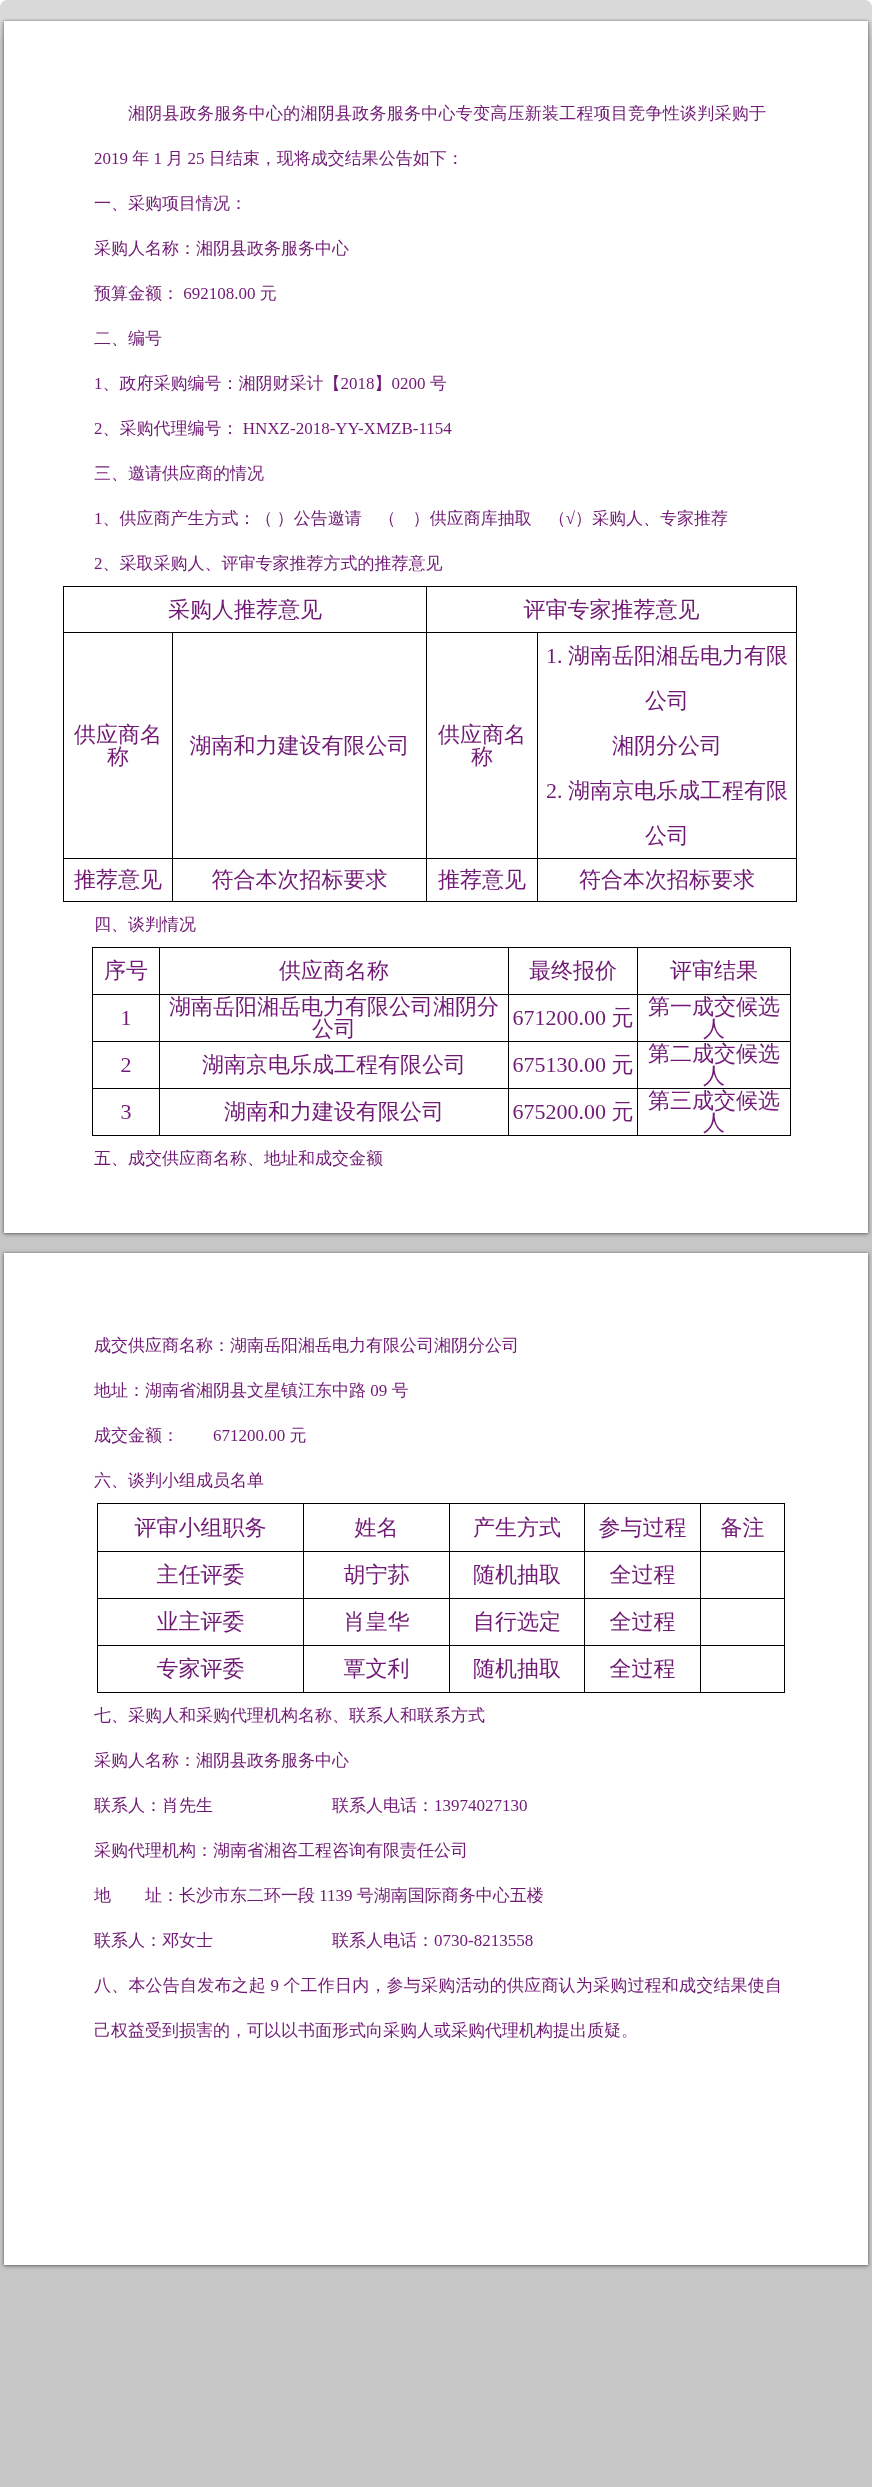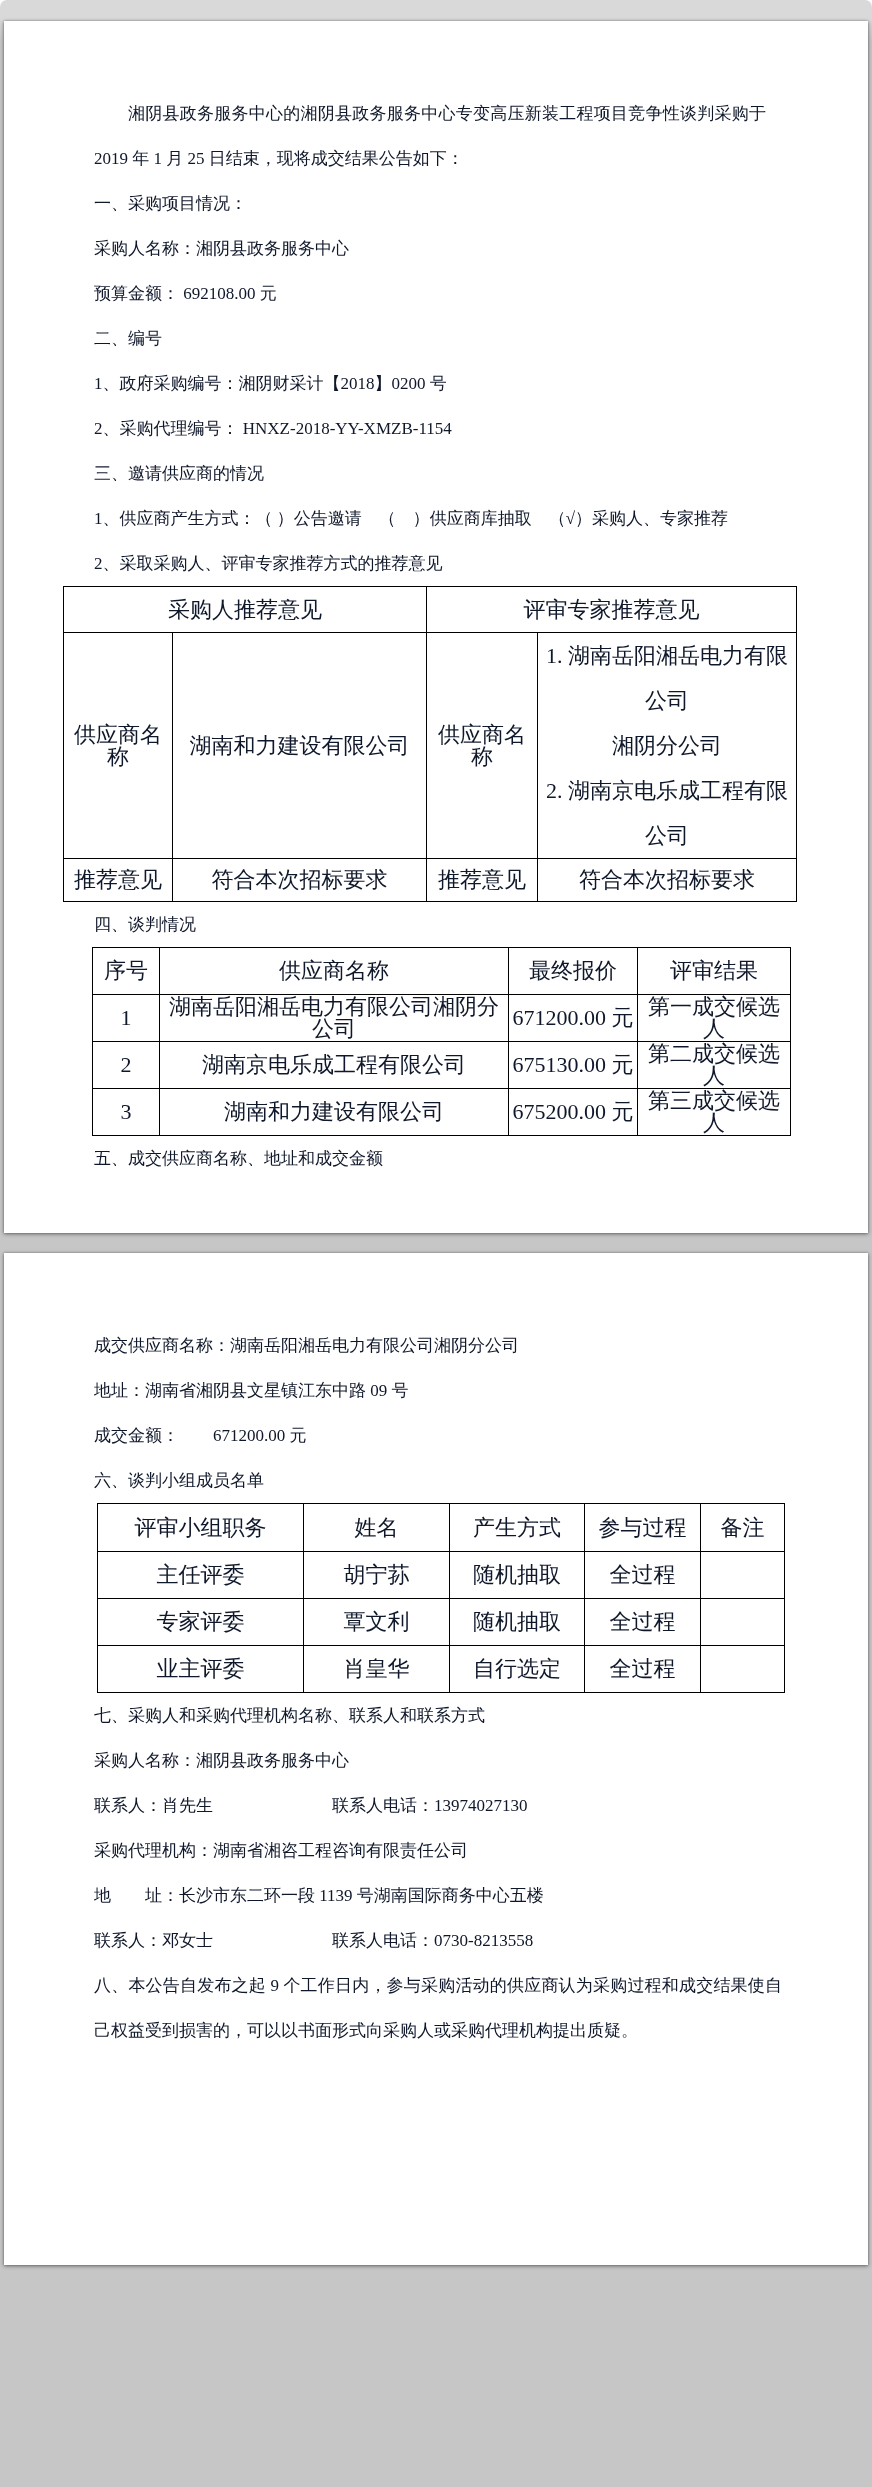--- a/index.html
+++ b/index.html
@@ -3,21 +3,21 @@
 <meta charset="utf-8">
 <style>
   html,body{margin:0;padding:0;background:#ffffff;}
   .viewport{
     width:872px;height:2487px;
     background:linear-gradient(180deg,#d9d9d9 0,#d9d9d9 18px,#c6c6c6 42px,#c6c6c6 100%);
     border-radius:7px 7px 0 0;
     overflow:hidden;
     padding-top:21px;box-sizing:border-box;
     font-family:"Liberation Serif","DejaVu Serif",serif;
-    color:#0f172a;
+    color:#701a75;
   }
   .page{
     width:864px;margin-left:4px;background:#ffffff;
     box-shadow:0 1px 4px rgba(0,0,0,.45),0 0 2px rgba(0,0,0,.25);
     box-sizing:border-box;
     padding:70px 0 0 55px;
   }
   .page1{height:1212px;}
   .page2{height:1012px;margin-top:20px;}
   .t{
@@ -153,30 +153,30 @@
         <td>备注</td>
       </tr>
       <tr class="brow">
         <td>主任评委</td>
         <td>胡宁荪</td>
         <td>随机抽取</td>
         <td>全过程</td>
         <td></td>
       </tr>
       <tr class="brow">
-        <td>专家评委</td>
-        <td>覃文利</td>
-        <td>随机抽取</td>
+        <td>业主评委</td>
+        <td>肖皇华</td>
+        <td>自行选定</td>
         <td>全过程</td>
         <td></td>
       </tr>
       <tr class="brow">
-        <td>业主评委</td>
-        <td>肖皇华</td>
-        <td>自行选定</td>
+        <td>专家评委</td>
+        <td>覃文利</td>
+        <td>随机抽取</td>
         <td>全过程</td>
         <td></td>
       </tr>
     </tbody>
       </table>
 
     <p class="t">七、采购人和采购代理机构名称、联系人和联系方式</p>
     <p class="t">采购人名称：湘阴县政务服务中心</p>
     <p class="t">联系人：肖先生　　　　　　　联系人电话：13974027130</p>
     <p class="t">采购代理机构：湖南省湘咨工程咨询有限责任公司</p>

